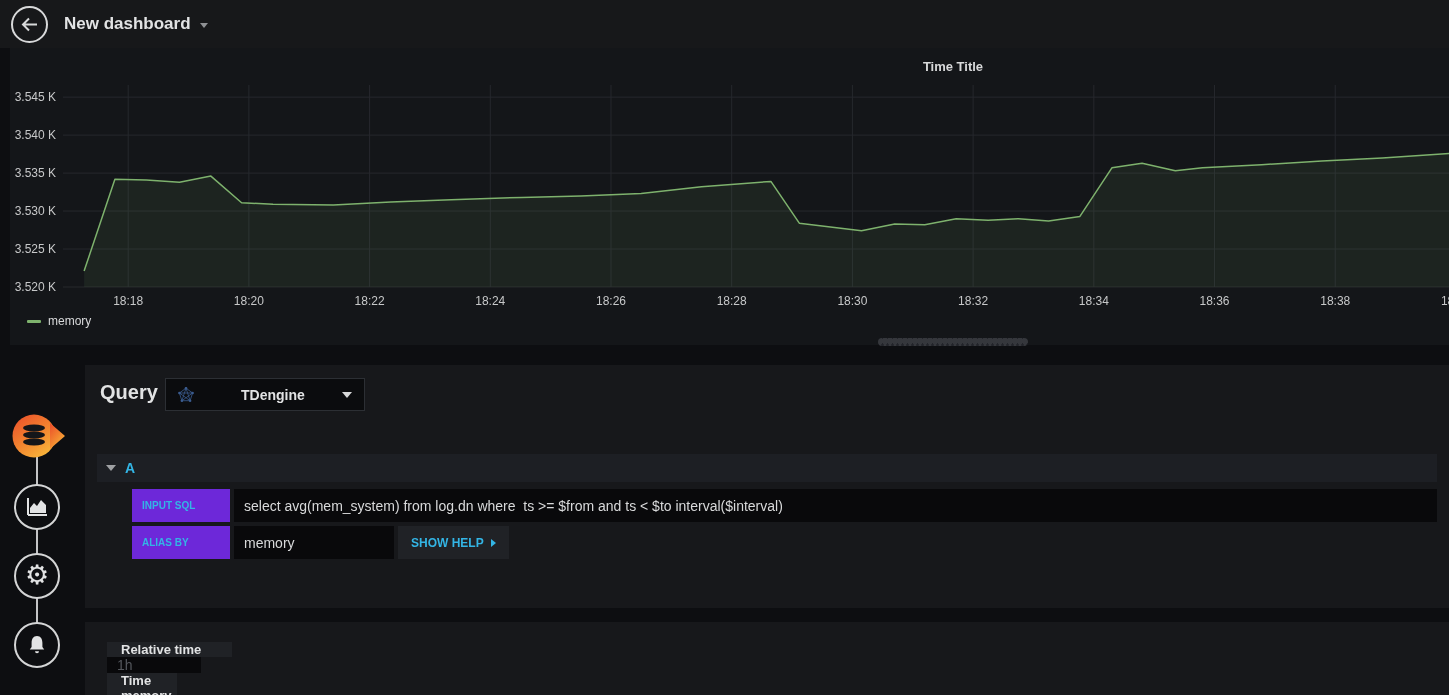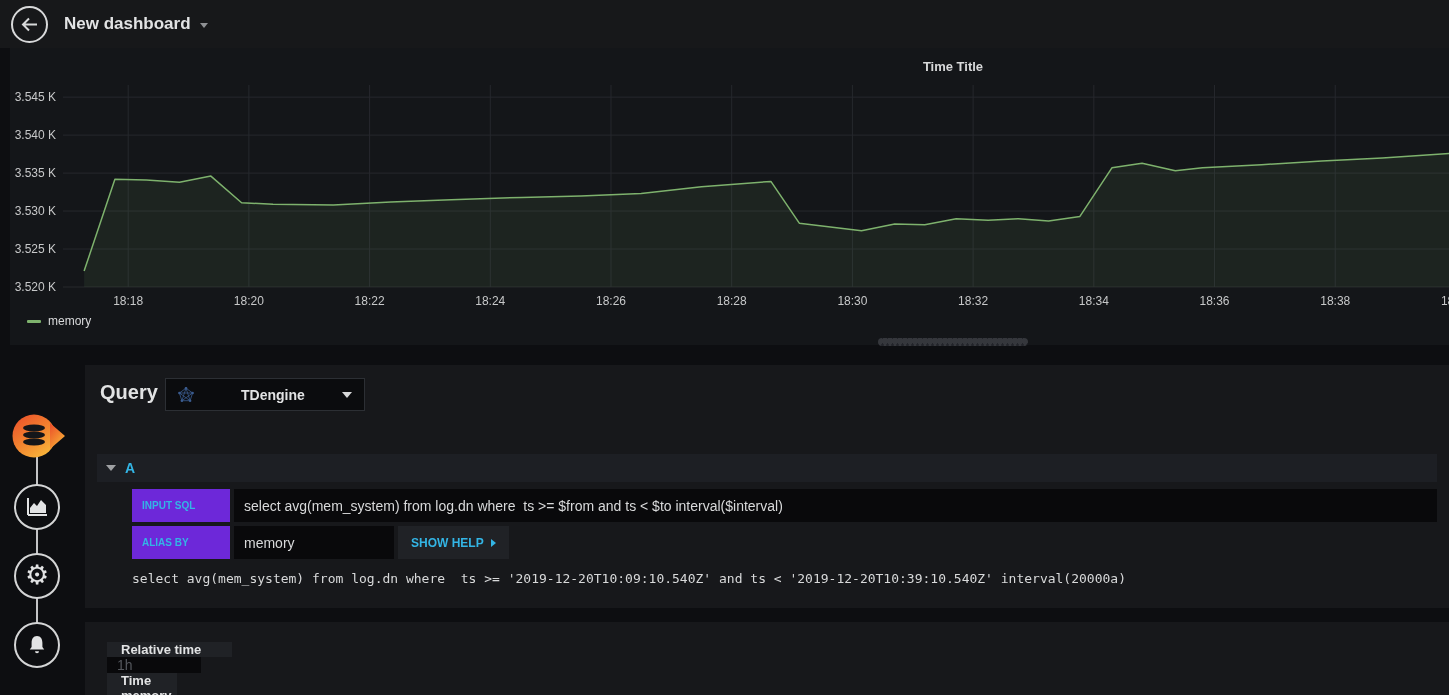--- a/index.html
+++ b/index.html
@@ -249,21 +249,20 @@
     <div class="form-row">
       <div class="form-label">ALIAS BY</div>
       <input class="gf-input alias-input" spellcheck="false" value="memory" style="">
       <button class="btn-blue">
         <span>SHOW HELP</span>
         <span class="caret-blue-right"></span>
       </button>
     </div>
   </div>
 
-  <div class="gen-sql">select avg(mem_system) from log.dn where  ts &gt;= '2019-12-20T10:09:10.540Z' and ts &lt; '2019-12-20T10:39:10.540Z' interval(20000a)</div>
 </div>
 
 <div class="card card2">
   <div class="time-row">
     <div class="time-label" style="width:125px">Relative time</div>
     <input class="gf-input time-input" style="width: 94px; margin-right: 8px;" placeholder="1h">
     <div class="time-label" style="width:70px">Time memory</div>
     <input class="gf-input time-input" style="width: 78px;" placeholder="1h">
   </div>
 </div>

